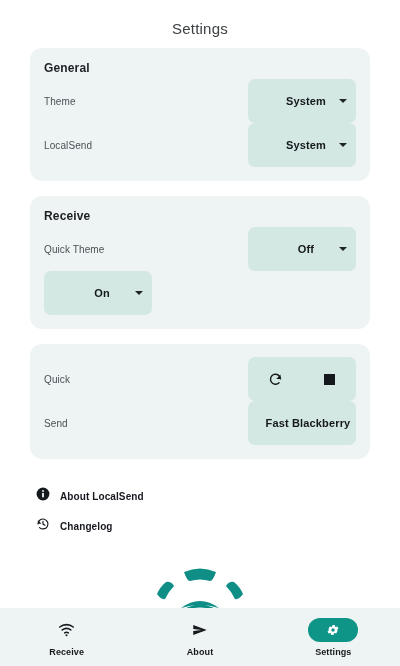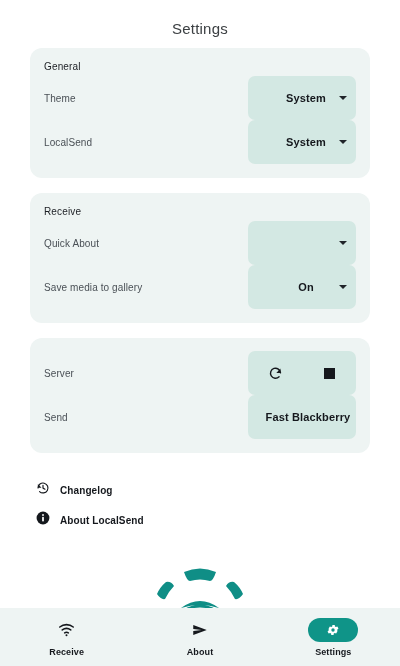--- a/index.html
+++ b/index.html
@@ -40,22 +40,22 @@
 
   
   .card {
     background: #eef4f3;
     border-radius: 12px;
     padding: 13px 14px 14px 14px;
     margin-bottom: 15px;
   }
 
   .card-title {
-    font-size: 10px;
-    font-weight: normal;
+    font-size: 12px;
+    font-weight: bold;
     color: #1c1f24;
     margin-bottom: 4px;
     letter-spacing: 0.15px;
   }
 
   .row {
     display: flex;
     align-items: center;
     justify-content: space-between;
     min-height: 40px;
@@ -223,39 +223,39 @@
         <span class="control-value">System</span>
         <span class="chevron"></span>
       </div>
     </div>
   </div>
 
   <div class="card">
     <div class="card-title">Receive</div>
 
     <div class="row">
-      <span class="row-label">Quick About</span>
+      <span class="row-label">Quick Theme</span>
       <div class="control dropdown">
+        <span class="control-value">Off</span>
         <span class="chevron"></span>
       </div>
     </div>
 
     <div class="row">
-      <span class="row-label">Save media to gallery</span>
       <div class="control dropdown">
         <span class="control-value">On</span>
         <span class="chevron"></span>
       </div>
     </div>
   </div>
 
   <div class="card">
 
     <div class="row">
-      <span class="row-label">Server</span>
+      <span class="row-label">Quick</span>
       <div class="control server">
         <span class="icon-btn">
           <svg width="15" height="15" viewBox="0 0 24 24" fill="none" stroke="#15181d" stroke-width="2.2" stroke-linecap="round">
             <path d="M20 11a8 8 0 1 0-2.3 6.2"></path>
             <polyline points="20 4 20 11 13.3 11" fill="#15181d" stroke="none"></polyline>
           </svg>
         </span>
         <span class="icon-btn">
           <span class="stop-square"></span>
         </span>
@@ -268,38 +268,38 @@
         <span class="control-value">Fast Blackberry</span>
       </div>
     </div>
 
   </div>
 
   <div class="links">
 
     <div class="link-row">
       <span>
+        <svg width="14" height="14" viewBox="0 0 24 24">
+          <circle cx="12" cy="12" r="11" fill="#15181d"></circle>
+          <circle cx="12" cy="6.8" r="1.6" fill="#ffffff"></circle>
+          <rect x="10.5" y="10" width="3" height="8.2" rx="1.4" fill="#ffffff"></rect>
+        </svg>
+      </span>
+      <span class="link-label">About LocalSend</span>
+    </div>
+
+    <div class="link-row">
+      <span>
         <svg width="14" height="14" viewBox="0 0 24 24" fill="none" stroke="#15181d" stroke-width="2" stroke-linecap="round" stroke-linejoin="round">
           <path d="M3.5 12a8.5 8.5 0 1 1 2.6 6.1"></path>
           <polyline points="3.2 5.2 3.2 11.4 9.4 11.4" fill="#15181d" stroke="none"></polyline>
           <polyline points="12 7.4 12 12.2 15.4 14"></polyline>
         </svg>
       </span>
       <span class="link-label">Changelog</span>
-    </div>
-
-    <div class="link-row">
-      <span>
-        <svg width="14" height="14" viewBox="0 0 24 24">
-          <circle cx="12" cy="12" r="11" fill="#15181d"></circle>
-          <circle cx="12" cy="6.8" r="1.6" fill="#ffffff"></circle>
-          <rect x="10.5" y="10" width="3" height="8.2" rx="1.4" fill="#ffffff"></rect>
-        </svg>
-      </span>
-      <span class="link-label">About LocalSend</span>
     </div>
 
   </div>
 </div>
 
 <div class="logo-watermark">
   <svg width="120" height="62" viewBox="0 0 120 62">
     <g fill="#0f8e86">
 
       <path d="M44 14 q16 -7 32 0 q-3 9 -6 9 q-10 -3 -20 0 q-3 0 -6 -9 Z"></path>

